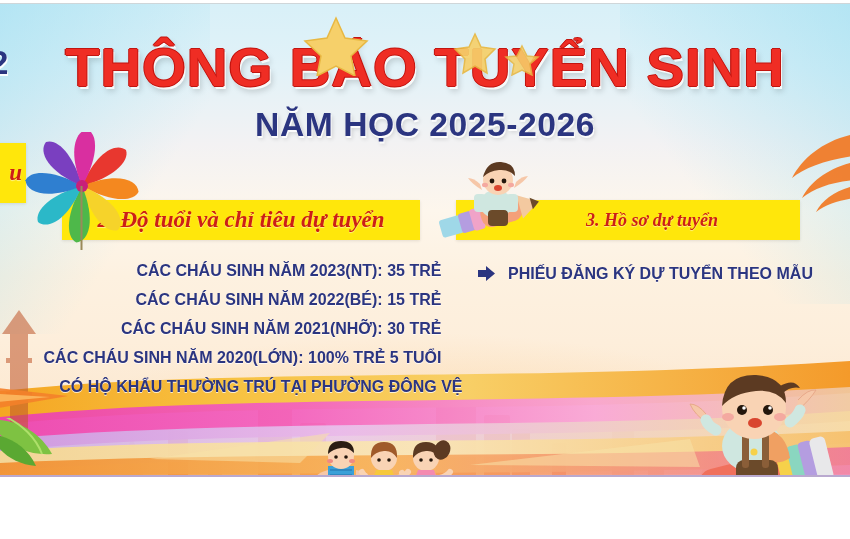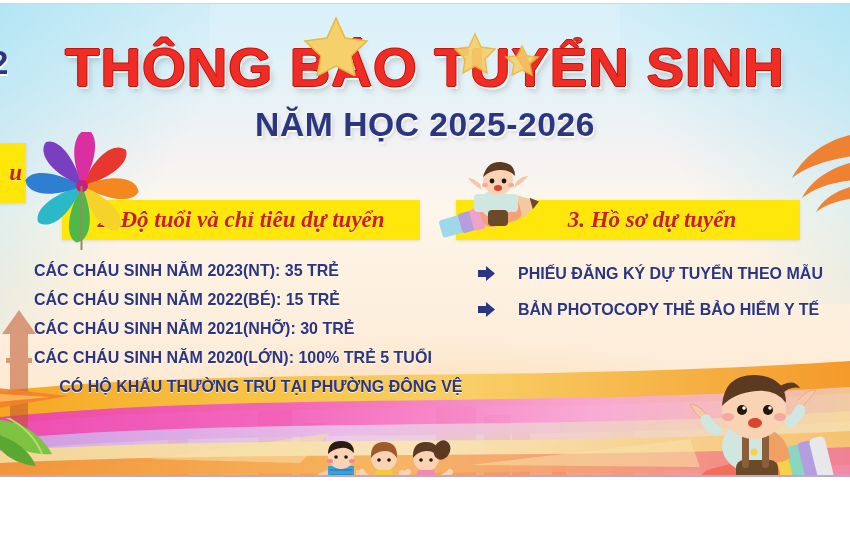--- a/index.html
+++ b/index.html
@@ -87,56 +87,56 @@
   }
   .banner span {
     font-family:"Liberation Serif", serif;
     font-style:italic; font-weight:bold;
     color:#cc1f16; white-space:nowrap;
     text-shadow:0 1px 1px rgba(255,255,255,.5);
   }
   #banner2 { left:62px;  top:200px; width:358px; height:40px; }
   #banner2 span { font-size:23px; }
   #banner3 { left:456px; top:200px; width:344px; height:40px; }
-  #banner3 span { font-size:23px; padding-left:48px; }
+  #banner3 span { font-size:18px; padding-left:48px; }
 
   
   #banner1 {
     left:-46px; top:143px; width:72px; height:60px;
     background:#ffe70b; justify-content:flex-end;
   }
   #banner1 span { font-size:23px; padding-right:4px; }
 
   
   .cut-num {
     position:absolute; left:-10px; top:44px; z-index:21;
     font-family:"Liberation Sans", sans-serif; font-weight:bold;
     font-size:33px; color:#2b3580;
     text-shadow:1px 2px 0 rgba(255,255,255,.9);
   }
 
   
-  .col { position:absolute; z-index:23; }
+  .col { position:absolute; z-index:23;text-align:right; }
   #col-left  { left:34px;  top:256px; width:420px; }
   #col-right { left:478px; top:258px; width:372px; }
 
   .line {
     font-family:"Liberation Sans", sans-serif;
     font-weight:bold;
     font-size:16.5px;
     color:#2b3580;
     line-height:29px;
     white-space:nowrap;
     text-shadow:0 1px 0 rgba(255,255,255,.75);
     transform:scaleX(0.97);
     transform-origin:left center;
   }
   #col-left .line.indent { padding-left:26px; }
 
-  .ritem { display:flex; align-items:center; gap:23px; line-height:31px; margin-bottom:5px; }
+  .ritem { display:flex; align-items:center; gap:13px; line-height:31px; margin-bottom:5px; }
   .ritem .rtext {
     font-family:"Liberation Sans", sans-serif;
     font-weight:bold; font-size:16.5px; color:#2b3580;
     white-space:nowrap; text-shadow:0 1px 0 rgba(255,255,255,.75);
     transform:scaleX(0.97); transform-origin:left center;
   }
   .arrow { flex:0 0 auto; width:17px; height:15px; }
 
   
   .art { position:absolute; z-index:18; pointer-events:none; }
@@ -408,26 +408,20 @@
     <div class="line indent">CÓ HỘ KHẨU THƯỜNG TRÚ TẠI PHƯỜNG ĐÔNG VỆ</div>
   </div>
 
   <div class="col" id="col-right">
     <div class="ritem">
       <svg class="arrow" viewBox="0 0 17 15">
         <path d="M0,4 h8 V0 l9,7.5 L8,15 V11 H0 Z" fill="#2b3580"></path>
       </svg>
       <span class="rtext">PHIẾU ĐĂNG KÝ DỰ TUYỂN THEO MẪU</span>
     </div>
-    <div class="ritem">
-      <svg class="arrow" viewBox="0 0 17 15">
-        <path d="M0,4 h8 V0 l9,7.5 L8,15 V11 H0 Z" fill="#2b3580"></path>
-      </svg>
-      <span class="rtext">BẢN PHOTOCOPY THẺ BẢO HIỂM Y TẾ</span>
-    </div>
   </div>
 
   <div class="bottom-rule"></div>
   <div class="bottom-strip"></div>
   <div class="top-rule"></div>
   <div class="top-rule2"></div>
 
 </div>
 
 </body></html>

